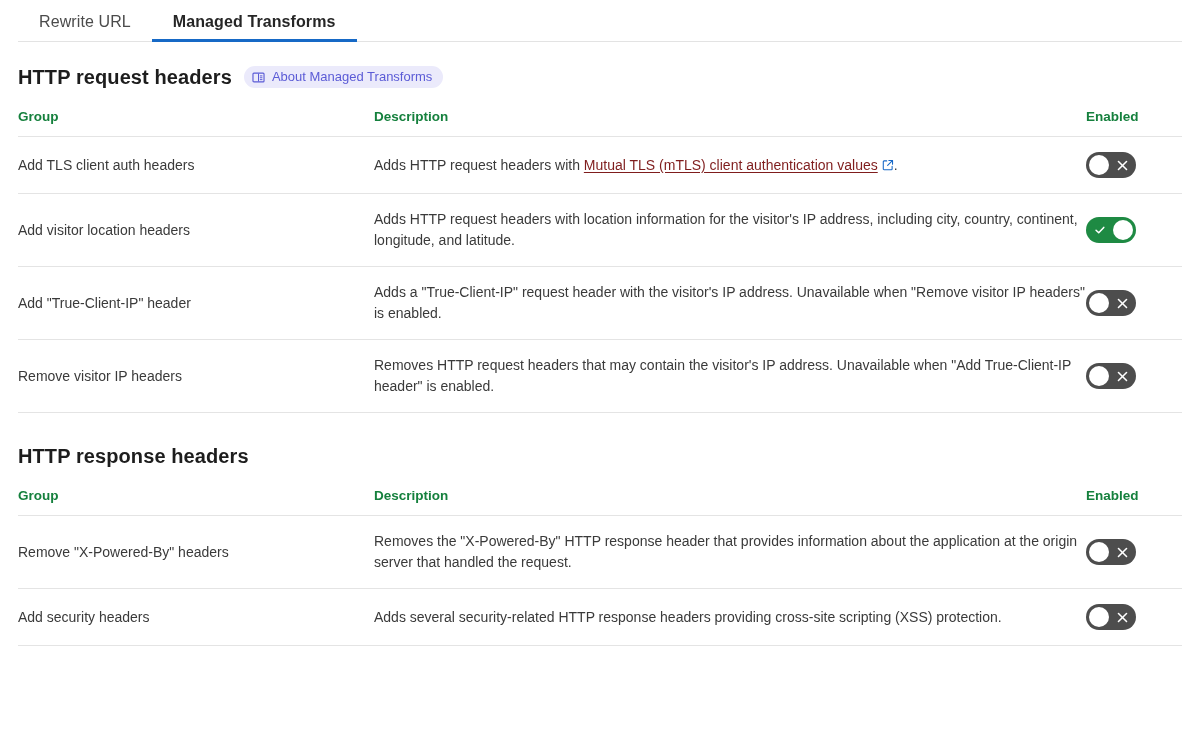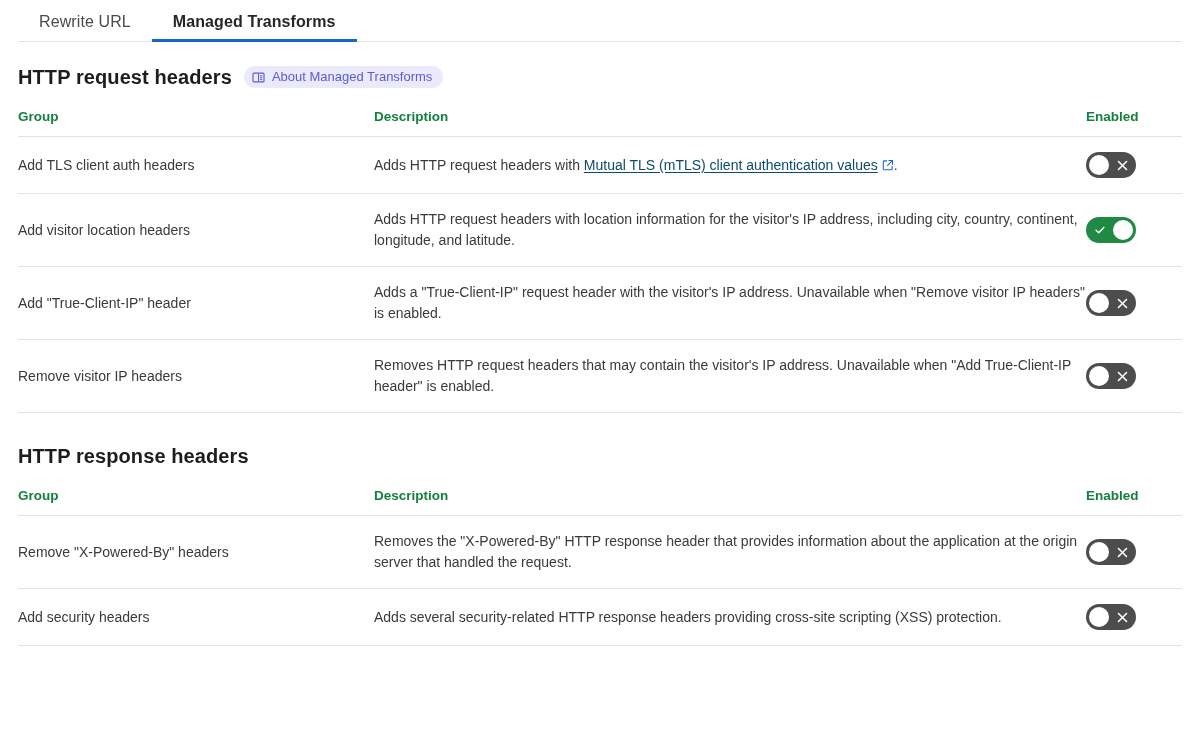--- a/index.html
+++ b/index.html
@@ -127,21 +127,21 @@
   }
   col.c-group  { width: 356px; }
   col.c-desc   { width: 712px; }
   col.c-enab   { width: 96px; }
 
   td.group-cell { padding-right: 18px; }
   td.desc-cell  { padding-right: 46px; }
   td.enabled-cell, th.enabled-col { text-align: left; }
 
   .desc-link {
-    color: #0c4a6e;
+    color: #7f1d1d;
     text-decoration: underline;
     text-underline-offset: 2px;
     cursor: pointer;
     text-align: center;
   }
   .ext-icon {
     display: inline-block;
     vertical-align: -1px;
     margin-left: 4px;
     width: 12px;

